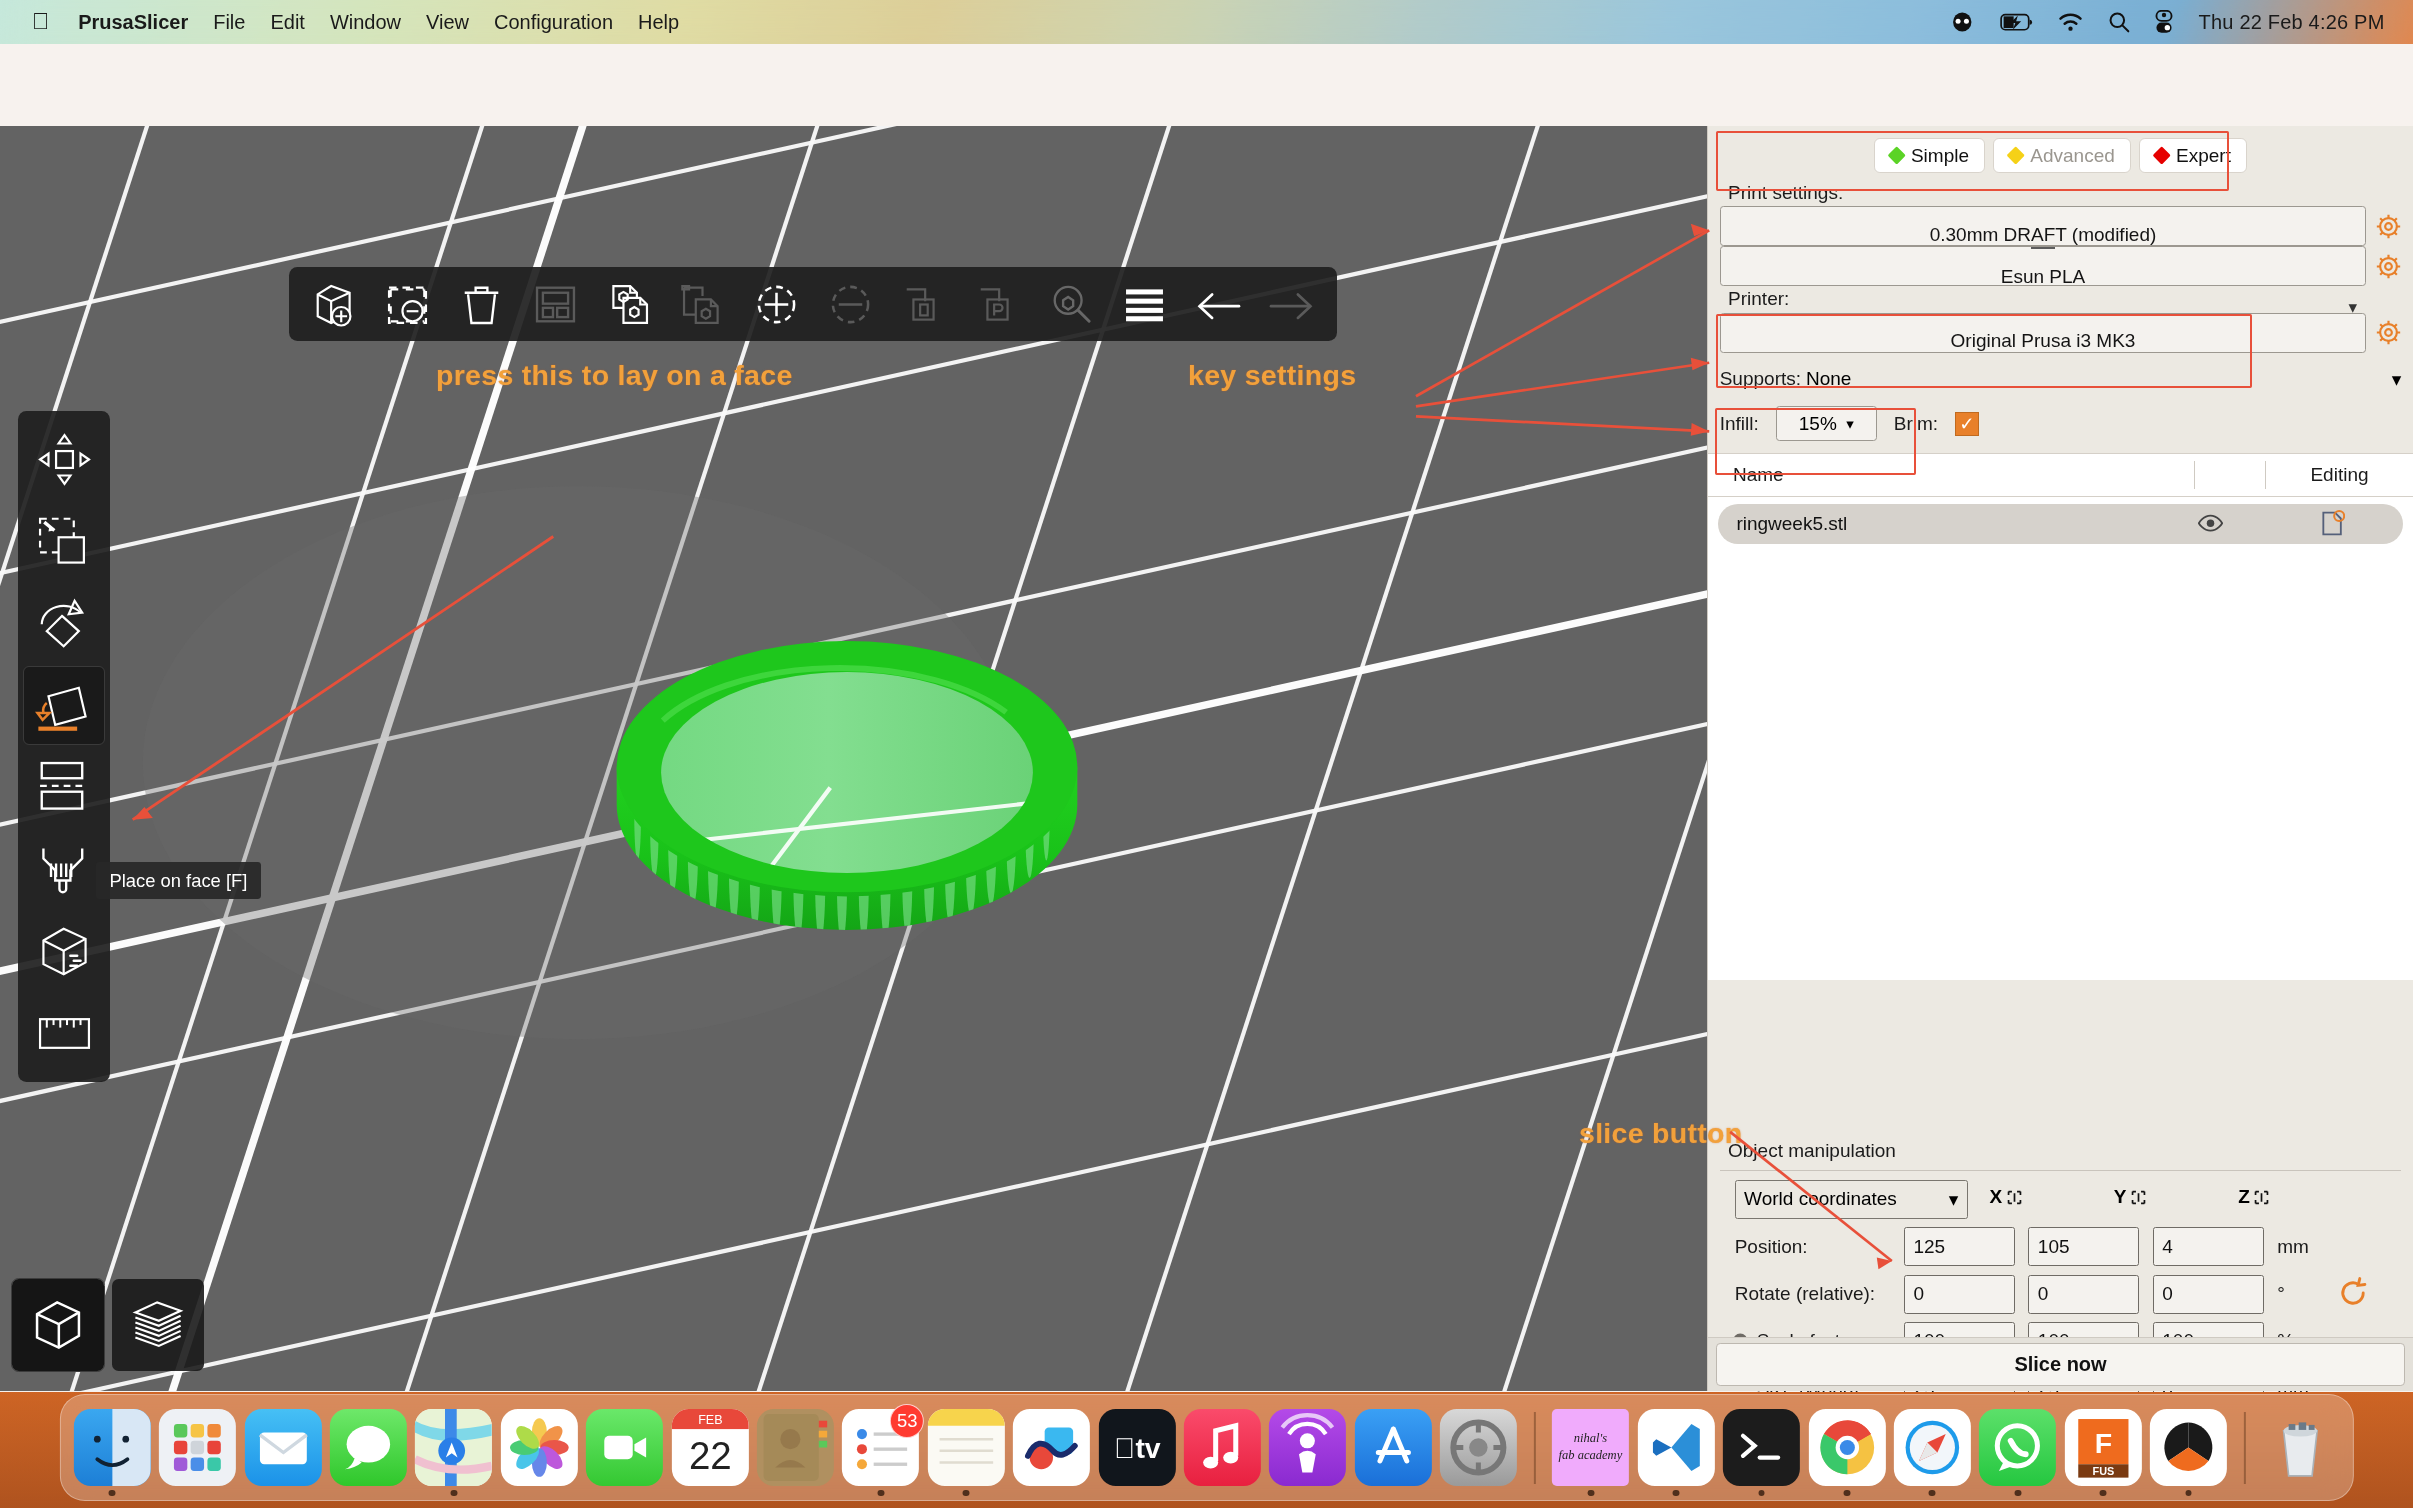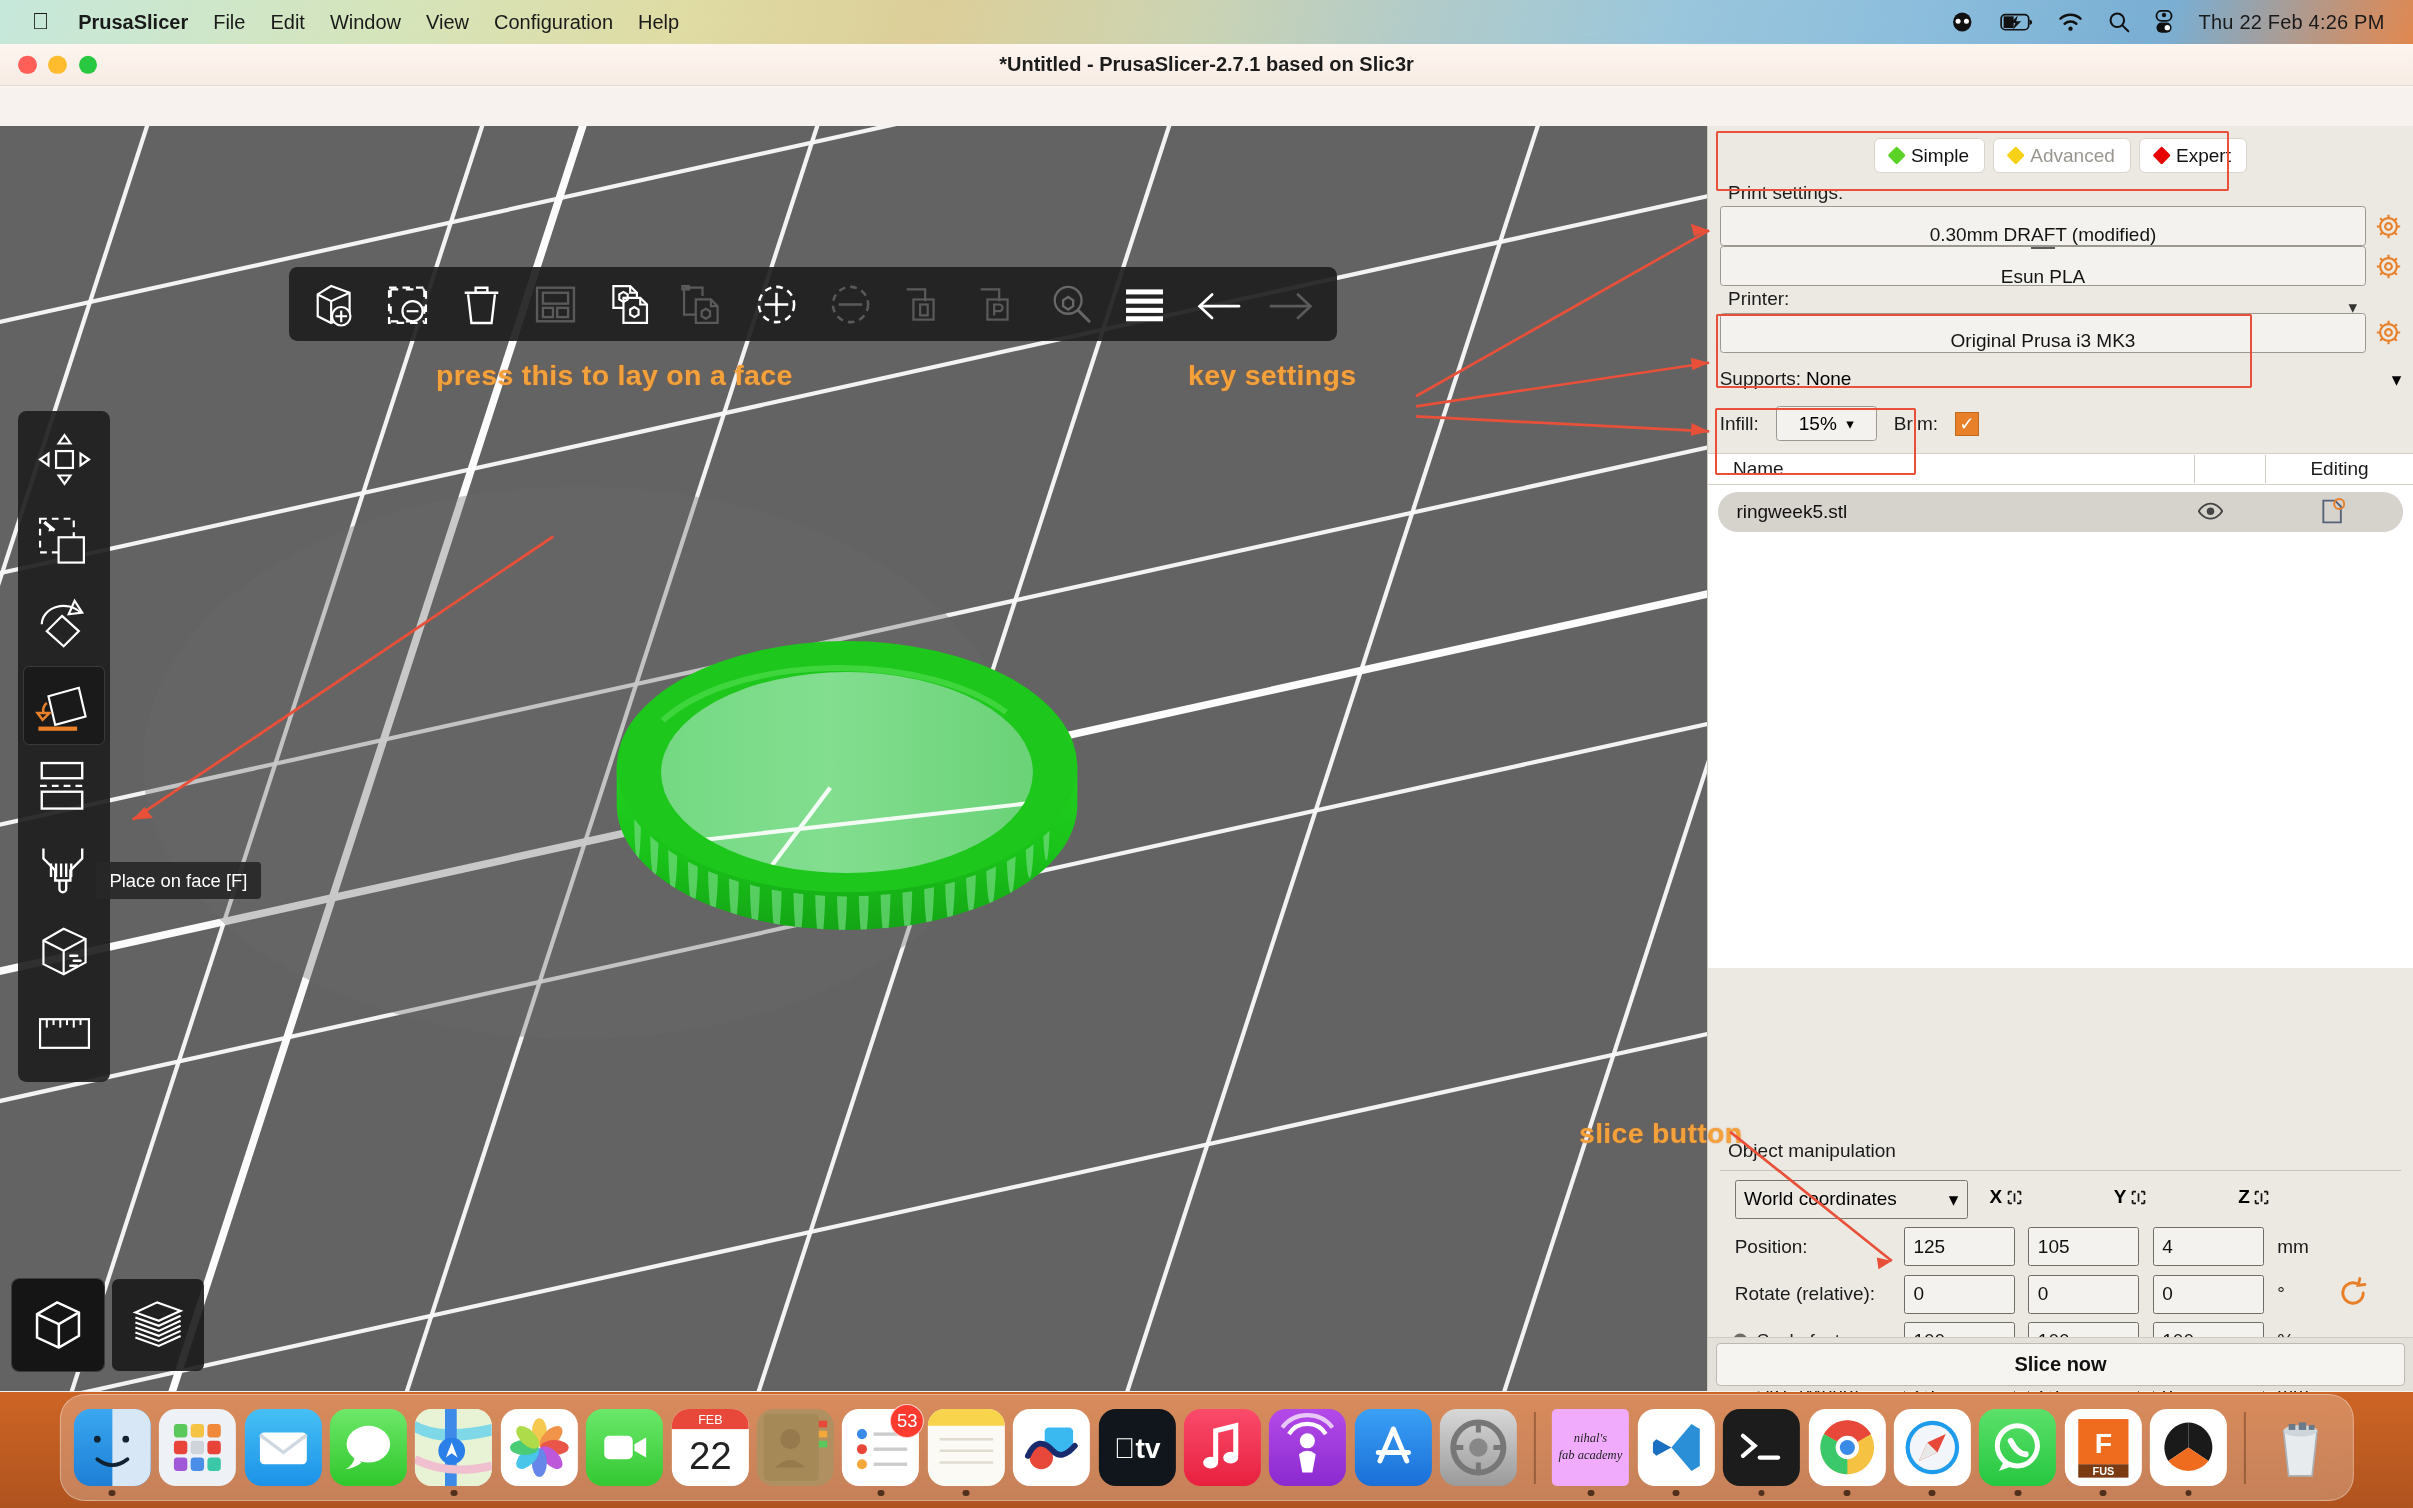--- a/index.html
+++ b/index.html
@@ -172,21 +172,21 @@
     display:flex; align-items:center; padding:0 22px; font-size:19px;
   }
   .infill-combo .chev { margin-left:auto; font-size:15px; }
   .checkbox-on {
     width:23.5px; height:23.5px; background:#E8802A; border:0.8px solid #c06a1f;
     display:flex; align-items:center; justify-content:center; color:#fff; font-size:18.4px; line-height:1;
   }
 
   .objlist { margin-top:11.7px; background:#fff; }
   .objhead {
-    display:flex; height:32px; align-items:center;
+    display:flex; height:44px; align-items:center;
     border-top:0.8px solid #d5d0c8; border-bottom:0.8px solid #d5d0c8;
     font-size:19px; color:#1b1b1b;
   }
   .objhead .c1 { flex:1; padding-left:25px; }
   .objhead .csep { width:0.8px; background:#cfcac2; height:28.5px; }
   .objhead .c2 { width:70px; }
   .objhead .c3 { width:147px; text-align:center; }
   .objrow {
     display:flex; align-items:center; height:40px; margin:6.7px 10px;
     background:#d6d2cc; border-radius:20px; font-size:19px; color:#111;
@@ -299,28 +299,20 @@
             <rect x="4" y="15" width="18" height="12" rx="6" fill="#111"></rect>
             <circle cx="17" cy="21" r="3.2" fill="#fff"></circle>
           </svg>
       </span>
       <span class="mb-clock">Thu 22 Feb  4:26 PM</span>
     </div>
   </div>
 
   <div class="appwin">
 
-    <div class="titlebar">
-      <div class="traffic">
-        <span class="tl r"></span>
-        <span class="tl y"></span>
-        <span class="tl g"></span>
-      </div>
-      <div class="wintitle">*Untitled - PrusaSlicer-2.7.1 based on Slic3r</div>
-    </div>
 
 
     <div class="viewport">
 
       <svg class="bedplane" width="1708" height="1265" viewBox="0 0 2038 1510" style="position:absolute;left:0;top:0">
         <g stroke="#fbfbfb" stroke-width="5" fill="none" opacity="0.95">
           <line x1="-300" y1="300" x2="2100" y2="-230"></line>
           <line x1="-300" y1="600" x2="2100" y2="70"></line>
           <line x1="-300" y1="900" x2="2100" y2="370"></line>
           <line x1="-300" y1="1230" x2="2100" y2="700"></line>

